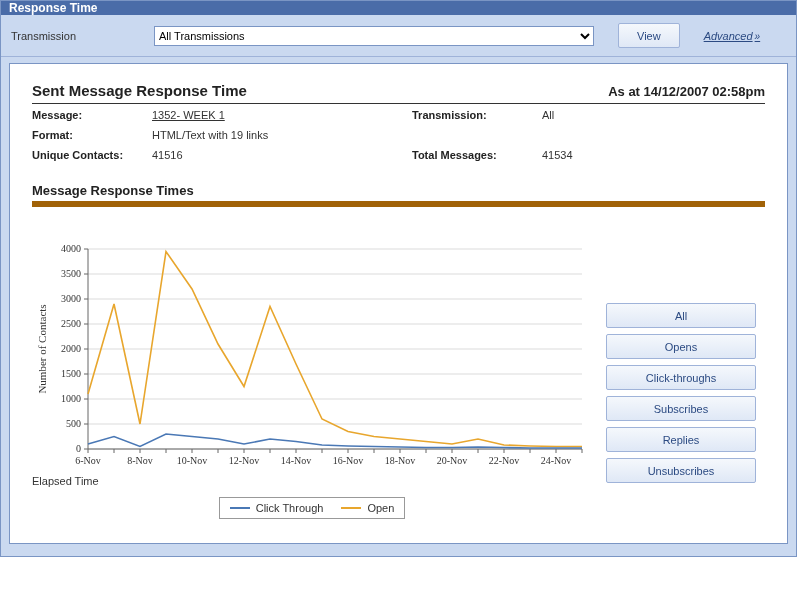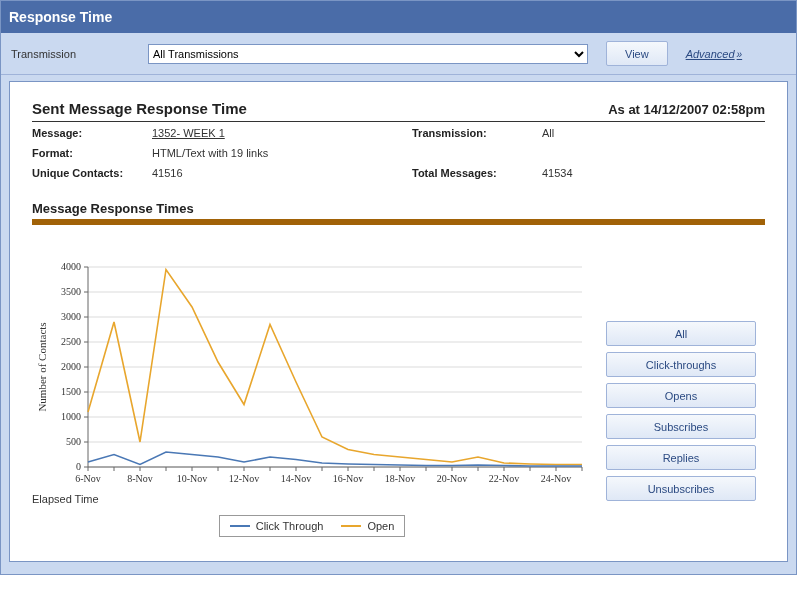--- a/index.html
+++ b/index.html
@@ -1,19 +1,19 @@
 <!DOCTYPE html>
 <html><head>
 <meta charset="utf-8">
 <style>
   * { box-sizing: border-box; margin: 0; padding: 0; }
   body { font-family: Verdana, Tahoma, Arial, sans-serif; font-size: 11px; color: #333; background: #fff; width: 797px; }
   .panel { border: 1px solid #7a95c4; }
-  .panel-header { background: #4a6ca8; color: #fff; font-weight: bold; padding: 8px 8px; font-size: 14px; }
-  .toolbar { background: #cad9f0; padding: 8px 10px; display: flex; align-items: center; gap: 18px; border-bottom: 1px solid #9fb3d9; }
+  .panel-header { background: #4a6ca8; color: #fff; font-weight: bold; padding: 0 8px; font-size: 12px; }
+  .toolbar { background: #cad9f0; padding: 8px 10px; display: flex; align-items: center; gap: 24px; border-bottom: 1px solid #9fb3d9; }
   .toolbar label { color: #333; width: 100px; }
   .toolbar select { flex: 0 0 440px; height: 20px; font-size: 11px; border: 1px solid #7a95c4; background: #fff; margin-left: 19px; }
   .btn { height: 25px; padding: 2px 18px; font-size: 11px; border: 1px solid #9fb3d9; background: linear-gradient(#f5f8fc,#dfe8f6); cursor: pointer; color: #2b4a82; border-radius: 2px; }
   .advanced { color: #2b4a82; text-decoration: underline; cursor: pointer; font-weight: normal; display:inline-flex; align-items:flex-end; gap:2px;font-style:italic; }
   .advanced .chev { font-size:10px; }
   .content-wrap { background: #cad9f0; padding: 6px 8px 12px 8px; }
   .report { background: #fff; border: 1px solid #7a95c4; padding: 18px 22px 24px 22px; }
   .report-title-row { display:flex; justify-content: space-between; align-items: baseline; border-bottom: 1px solid #333; padding-bottom: 4px; margin-bottom: 5px;}
   .report-title { font-weight: bold; font-size: 15px; color: #222; }
   .asat { font-weight: bold; font-size: 13px; color: #222; }
@@ -155,22 +155,22 @@
               <div class="legend-item">
                 <span class="legend-swatch" id="sw-open" style="border-top-color: rgb(232, 166, 45);"></span>
                 <span>Open</span>
               </div>
             </div>
           </div>
         </div>
 
         <div class="side-buttons">
           <button class="btn">All</button>
+          <button class="btn">Opens</button>
           <button class="btn">Click-throughs</button>
-          <button class="btn">Opens</button>
           <button class="btn">Subscribes</button>
           <button class="btn">Replies</button>
           <button class="btn">Unsubscribes</button>
         </div>
       </div>
 
     </div>
   </div>
 </div>
 

